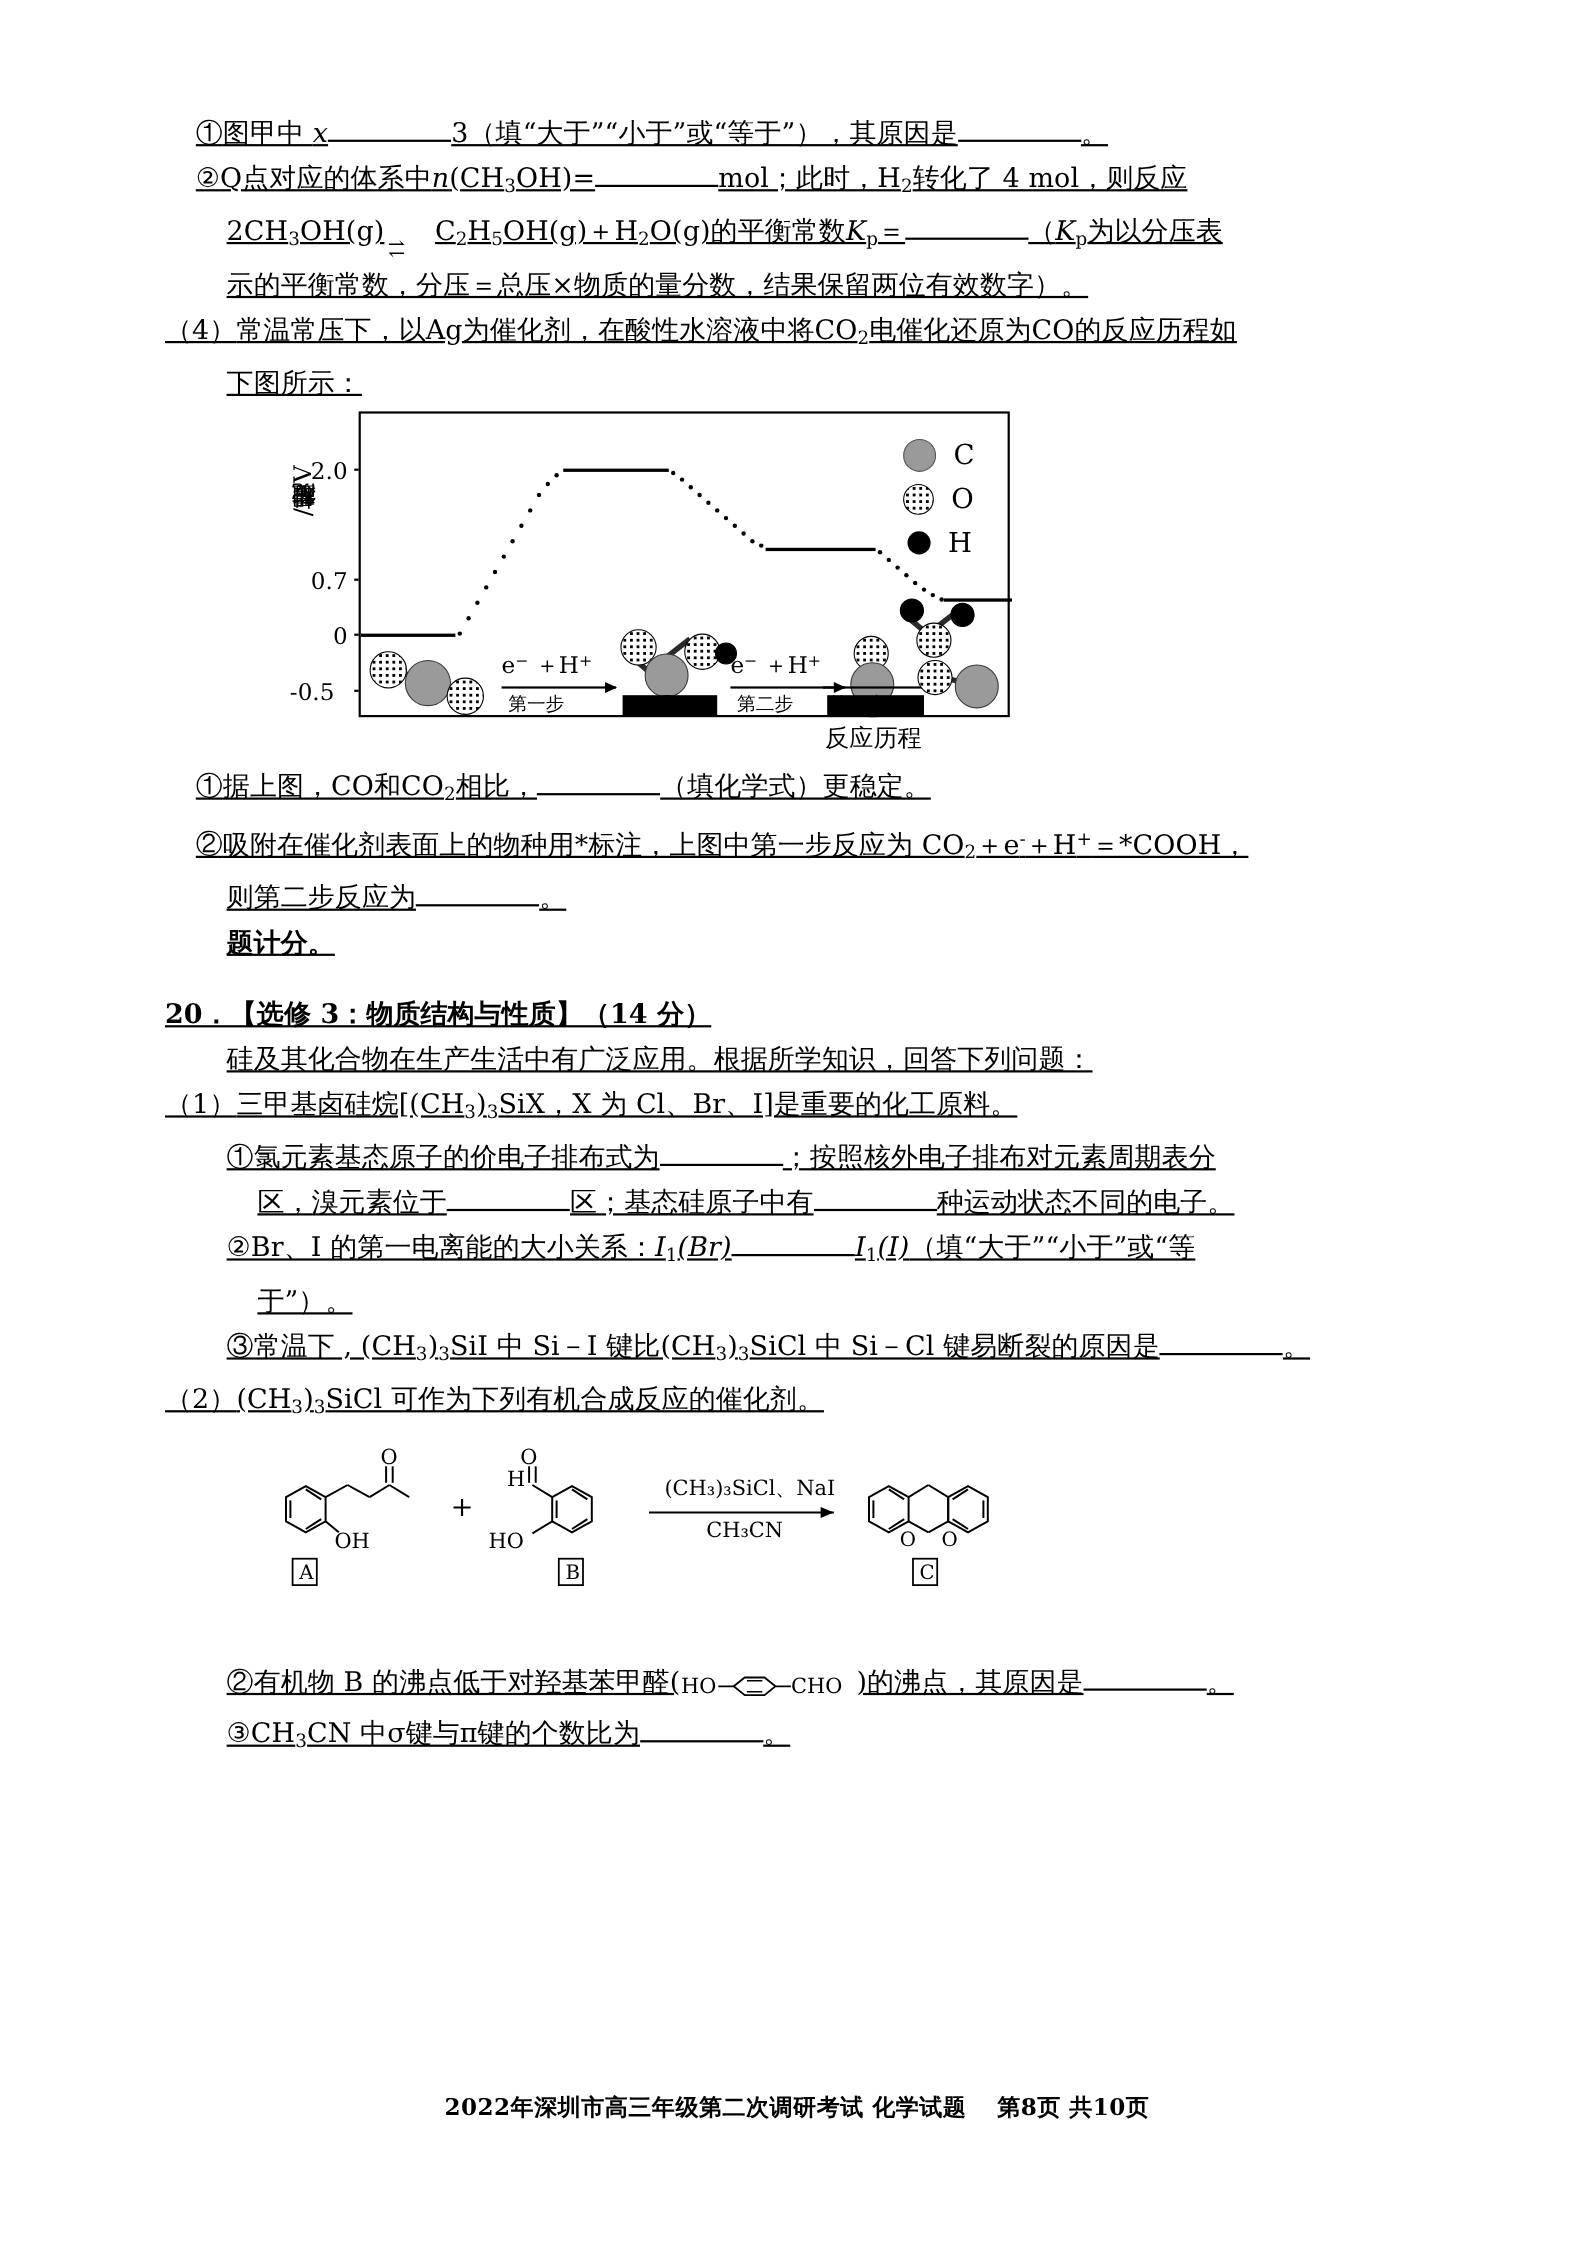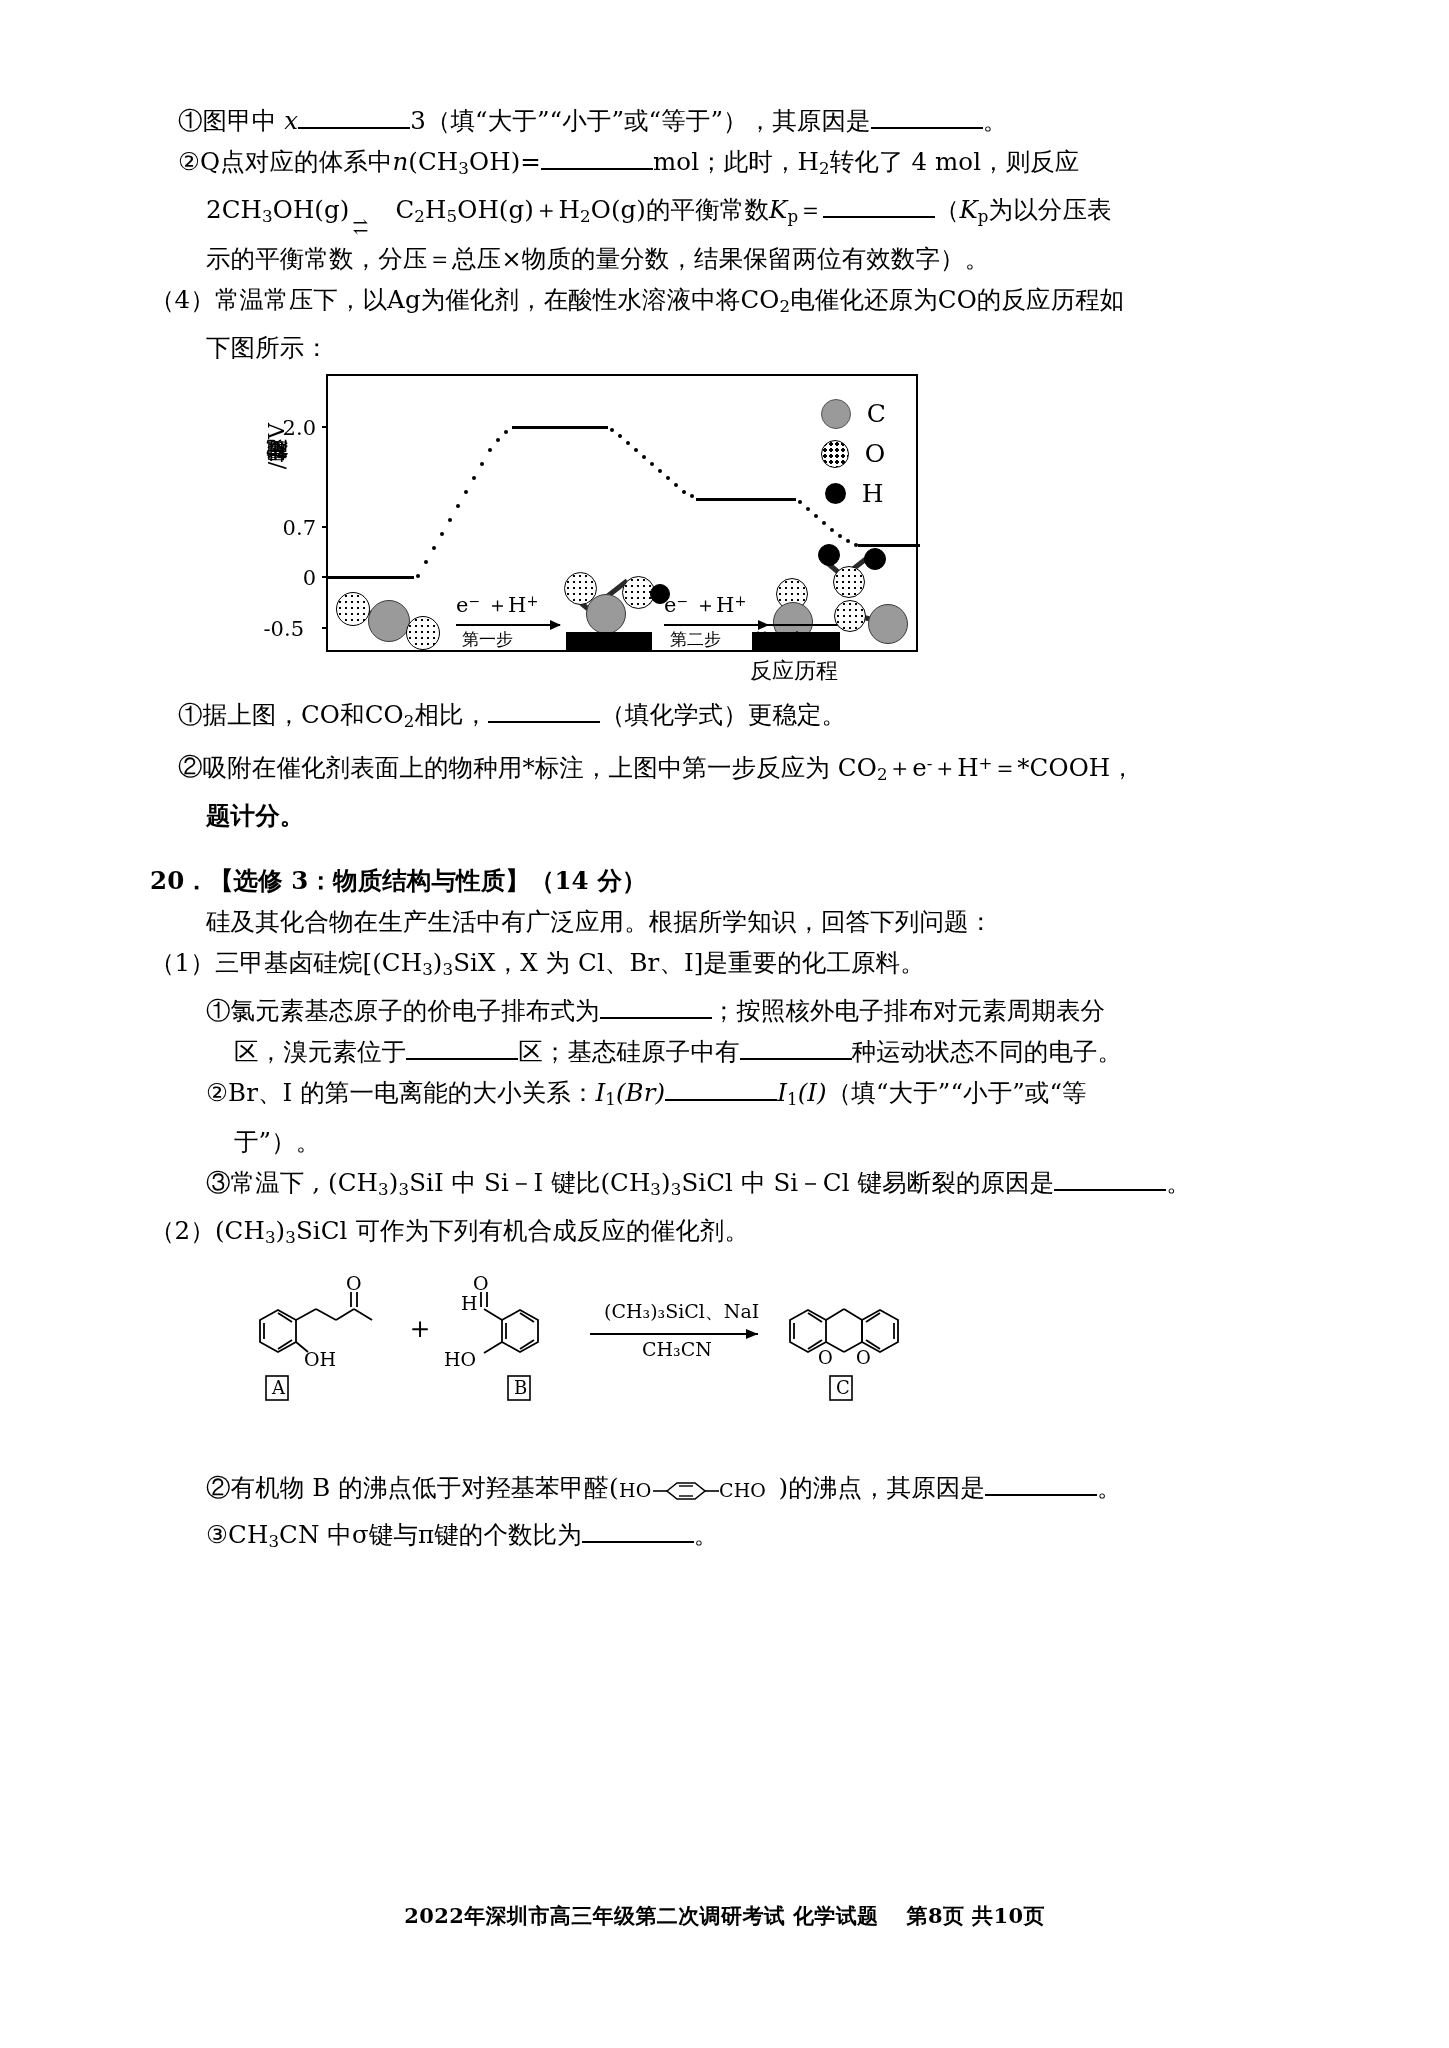--- a/index.html
+++ b/index.html
@@ -16,20 +16,21 @@
     position: absolute;
     left: 0; top: 0;
     width: 1449px; height: 2048px;
     padding: 100px 150px 0 150px;
   }
   .ln {
     font-size: 24.5px;
     line-height: 41px;
     white-space: nowrap;
     letter-spacing: 0.1px;
+    text-decoration: underline;
   }
   .ind1 { padding-left: 28px; }
   .ind2 { padding-left: 56px; }
   .ind3 { padding-left: 84px; }
   .blank {
     display:inline-block;
     border-bottom: 2px solid #000;
     vertical-align: baseline;
   }
   .b110 { width: 112px; }
@@ -304,20 +305,23 @@
 
     <div class="xaxis-label" style="left:600px; top:282px;">反应历程</div>
   </div>
 
   <div class="ln ind1" style="margin-top:20px;">
     <span>①</span><span>据上图，CO和CO<sub>2</sub>相比，</span><span class="blank b110"></span><span>（填化学式）更稳定。</span>
   </div>
 
   <div class="ln ind1">
     <span>②</span><span>吸附在催化剂表面上的物种用*标注，上图中第一步反应为 CO<sub>2</sub>＋e<sup>-</sup>＋H<sup>+</sup>＝*COOH，</span>
+  </div>
+  <div class="ln ind2">
+    <span>则第二步反应为</span><span class="blank b110"></span><span>。</span>
   </div>
 
   <div class="ln bold ind2">题计分。</div>
 
   <div class="ln bold" style="margin-top:24px;">20．【选修 3：物质结构与性质】（14 分）</div>
   <div class="ln ind2">硅及其化合物在生产生活中有广泛应用。根据所学知识，回答下列问题：</div>
 
   <div class="ln">
     <span>（1）</span><span>三甲基卤硅烷[(CH<sub>3</sub>)<sub>3</sub>SiX，X 为 Cl、Br、I]是重要的化工原料。</span>
   </div>

